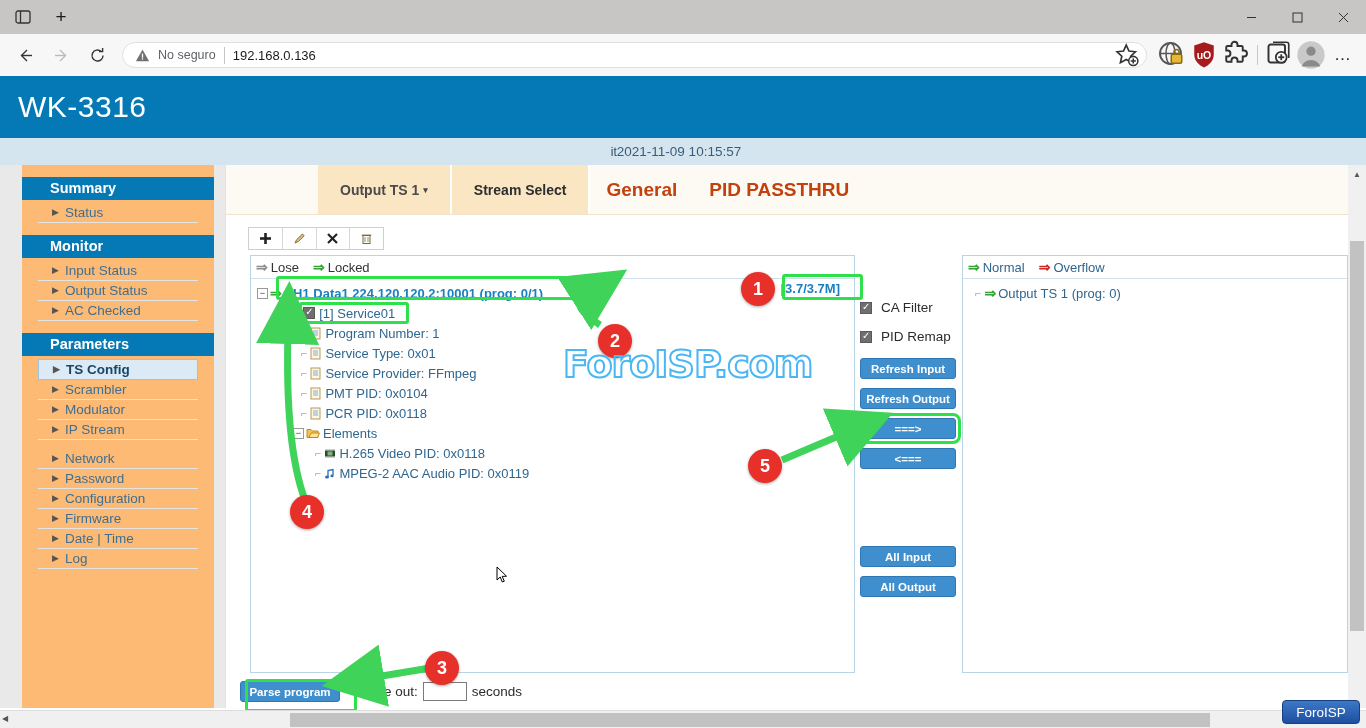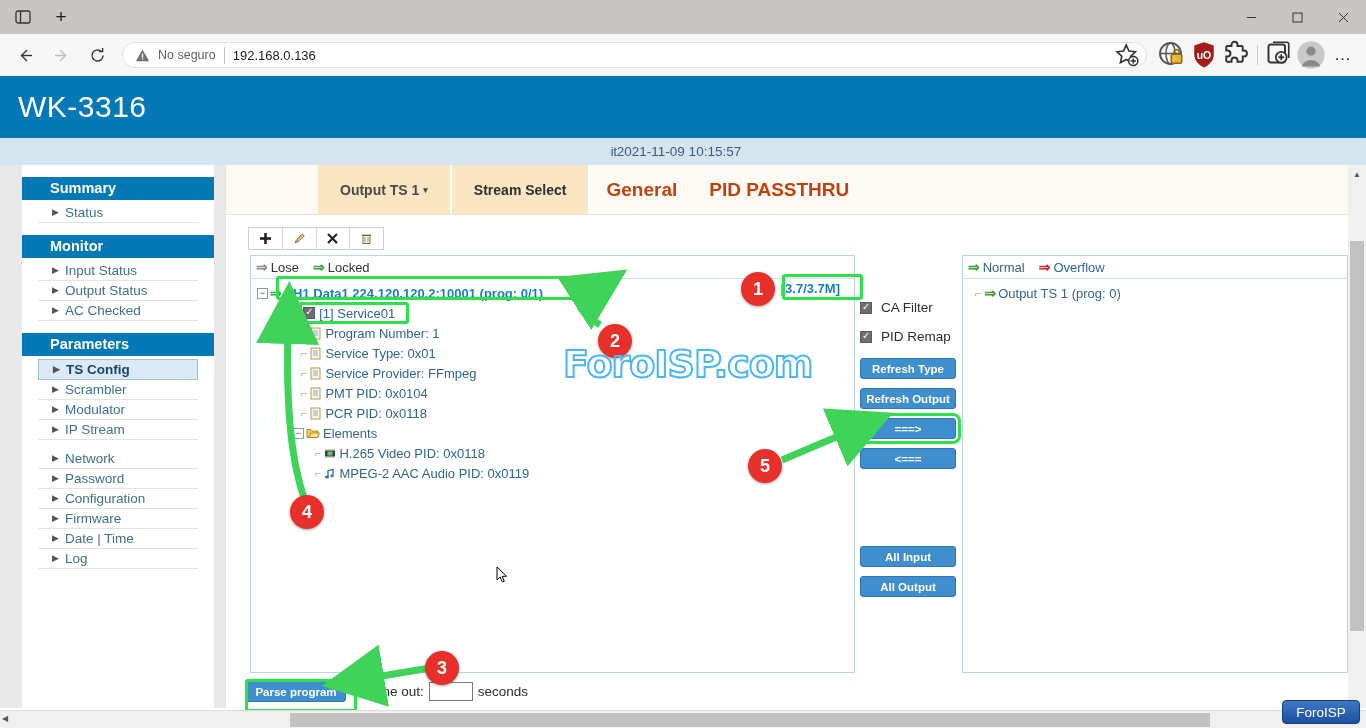--- a/index.html
+++ b/index.html
@@ -65,21 +65,21 @@
     padding:0 22px 0 8px; justify-content:center;
   }
   .sub-left { font-size:12px; color:#2b4b63; }
   .sub-time { font-size:13.5px; color:#3b5c78; }
 
   .page-body { position:relative; height:543px; background:#e9e9e9; display:flex; }
 
   
   .sidebar-wrap { width:225px; background:#e9e9e9; padding-left:22px; padding-top:0; flex:none;
     position:relative; }
-  .sidebar { width:192px; background:#ffffff; padding:12px 0 0 0; min-height:543px;}
+  .sidebar { width:192px; background:#fdba74; padding:12px 0 0 0; min-height:543px;}
   .sb-section {
     background:#0579b5; color:#fff; font-weight:bold; font-size:14.5px;
     padding:3px 0 4px 28px; margin-top:6px;
   }
   .sb-section.first { margin-top:0; }
   .sb-items { padding:3px 16px 6px 16px; }
   .sb-item {
     display:flex; align-items:center; gap:6px; font-size:13.5px; color:#3f6f92;
     padding:2px 0 2px 14px; border-bottom:1px solid #e3e3e3;
   }
@@ -142,21 +142,21 @@
   .mid-col { position:absolute; left:860px; top:300px; width:96px; }
   .mid-chk { display:flex; align-items:center; gap:5px; font-size:13.5px; color:#2b2b2b;
      margin-bottom:14px; }
   .btn-blue {
     width:96px; height:21px; background:#3f8ecd; border:1px solid #2f78b3; border-radius:3px;
     color:#fff; font-size:11.5px; font-weight:bold; display:flex; align-items:center;
     justify-content:center; margin-bottom:9px;
   }
   .btn-hl { outline:3px solid #2ee04a; outline-offset:2px; }
 
-  .bottom-row { position:absolute; left:246px; top:681px; display:flex; align-items:center; gap:26px; }
+  .bottom-row { position:absolute; left:240px; top:681px; display:flex; align-items:center; gap:26px; }
   .parse-btn {
     width:100px; height:21px; background:#3f8ecd; border:1px solid #2f78b3; border-radius:3px;
     color:#fff; font-size:11.5px; font-weight:bold; display:flex; align-items:center;
     justify-content:center;
   }
   .timeout-wrap { display:flex; align-items:center; gap:5px; font-size:13.5px; color:#2b2b2b; }
   .timeout-input { width:42px; height:19px; border:1px solid #7a7a7a; font-size:13px; padding:0 21px;
     font-family:"Liberation Sans", sans-serif; color:#000; background:#fff; }
 
   
@@ -549,21 +549,21 @@
 
 <div class="mid-col">
   <div class="mid-chk">
     <span class="chk"></span>
     <span>CA Filter</span>
   </div>
   <div class="mid-chk">
     <span class="chk"></span>
     <span>PID Remap</span>
   </div>
-  <div class="btn-blue">Refresh Type</div>
+  <div class="btn-blue">Refresh Input</div>
   <div class="btn-blue">Refresh Output</div>
   <div class="btn-blue btn-hl">===&gt;</div>
   <div class="btn-blue">&lt;===</div>
   <div style="height:68px;"></div>
   <div class="btn-blue">All Input</div>
   <div class="btn-blue">All Output</div>
 </div>
 
 <div class="tree-right">
   <div class="tree-legend">

